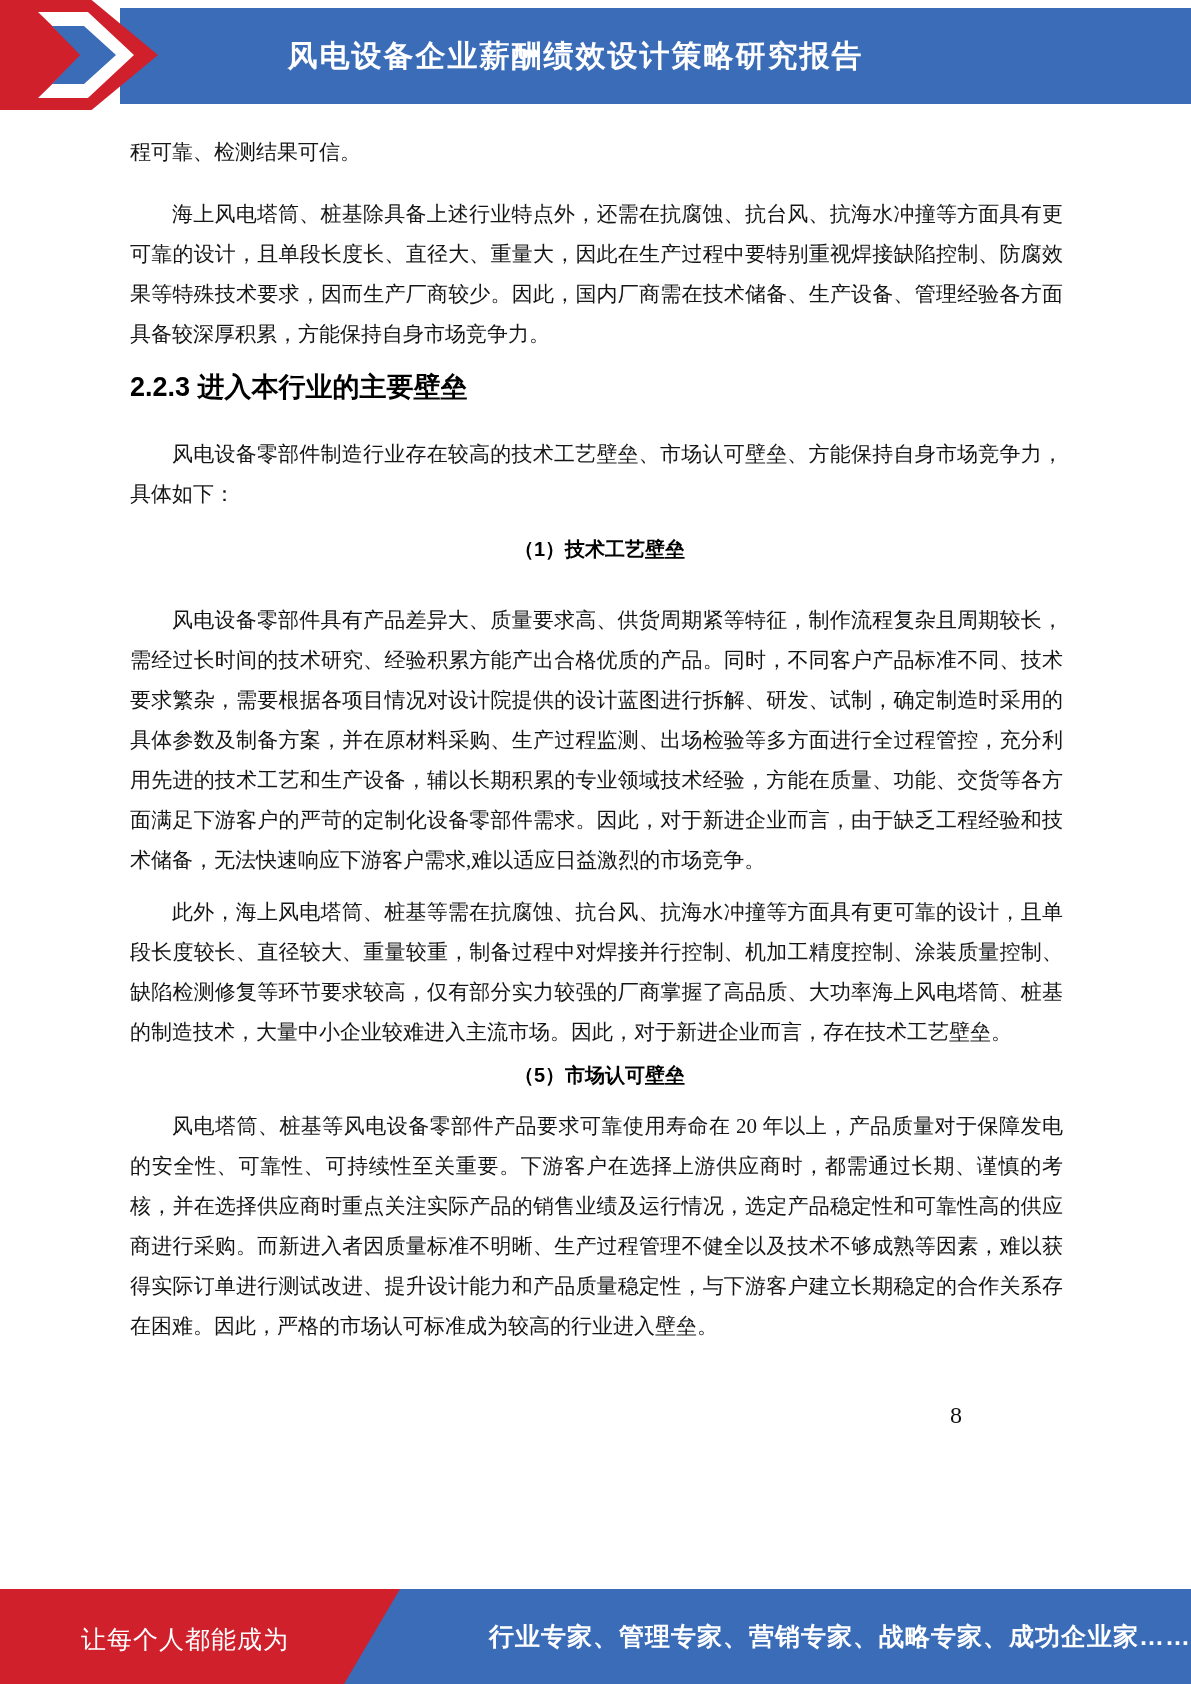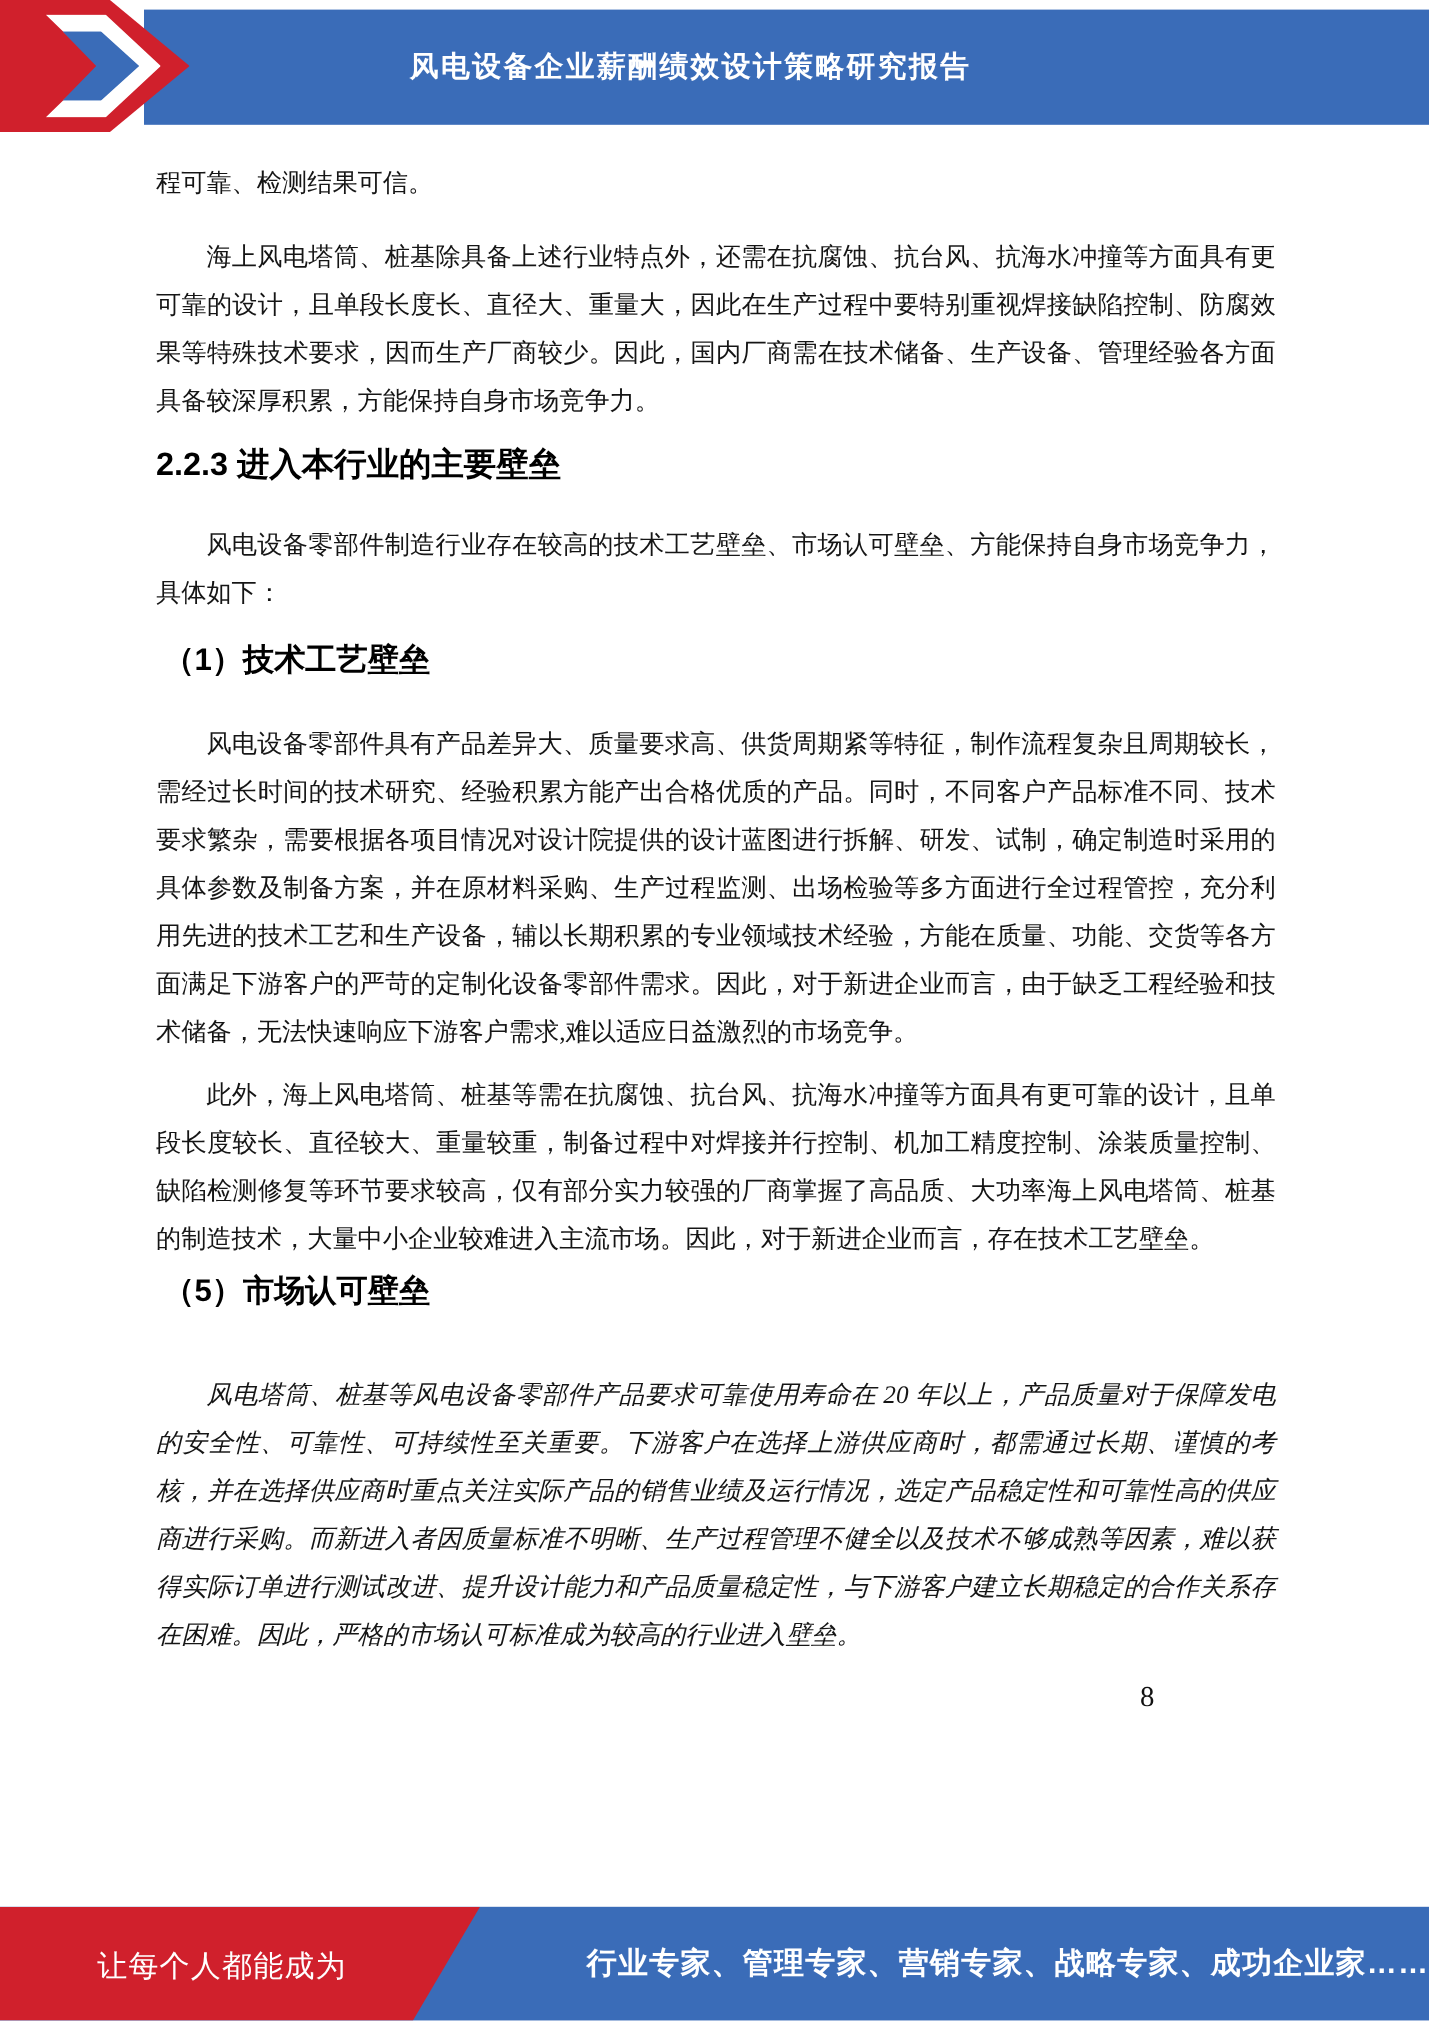--- a/index.html
+++ b/index.html
@@ -46,21 +46,21 @@
   .header-title {
     position: absolute;
     left: 150px; right: 0; top: 8px;
     height: 96px;
     line-height: 96px;
     padding-right: 190px;
     text-align: center;
     color: #ffffff;
     font-family: "Liberation Sans", "DejaVu Sans", sans-serif;
     font-weight: bold;
-    font-size: 24px;
+    font-size: 30px;
     letter-spacing: 2px;
     white-space: nowrap;
   }
 
   
   .content {
     position: absolute;
     top: 132px;
     left: 130px;
     right: 128px;
@@ -76,36 +76,36 @@
     font-family: "Liberation Sans", "DejaVu Sans", sans-serif;
     font-weight: bold;
     font-size: 27px;
     line-height: 38px;
     color: #000000;
     text-align: left;
   }
   .h-sub {
     font-family: "Liberation Sans", "DejaVu Sans", sans-serif;
     font-weight: bold;
-    font-size: 26px;
+    font-size: 20px;
     line-height: 38px;
     color: #000000;
-    text-align: left;
+    text-align: center;
     padding-left: 6px;
   }
 
   .mt-frag   { margin-top: 0; }
   .mt-para1  { margin-top: 22px; }
   .mt-h223   { margin-top: 14px; }
   .mt-intro  { margin-top: 28px; }
   .mt-h1     { margin-top: 16px; }
   .mt-long   { margin-top: 32px; }
   .mt-para2  { margin-top: 12px; }
   .mt-h2     { margin-top: 4px; }
-  .mt-last   { margin-top: 48px; font-style: italic; }
+  .mt-last   { margin-top: 12px; }
 
   
   .page-number {
     position: absolute;
     left: 950px;
     top: 1402px;
     font-size: 24px;
     color: #111111;
   }
 

